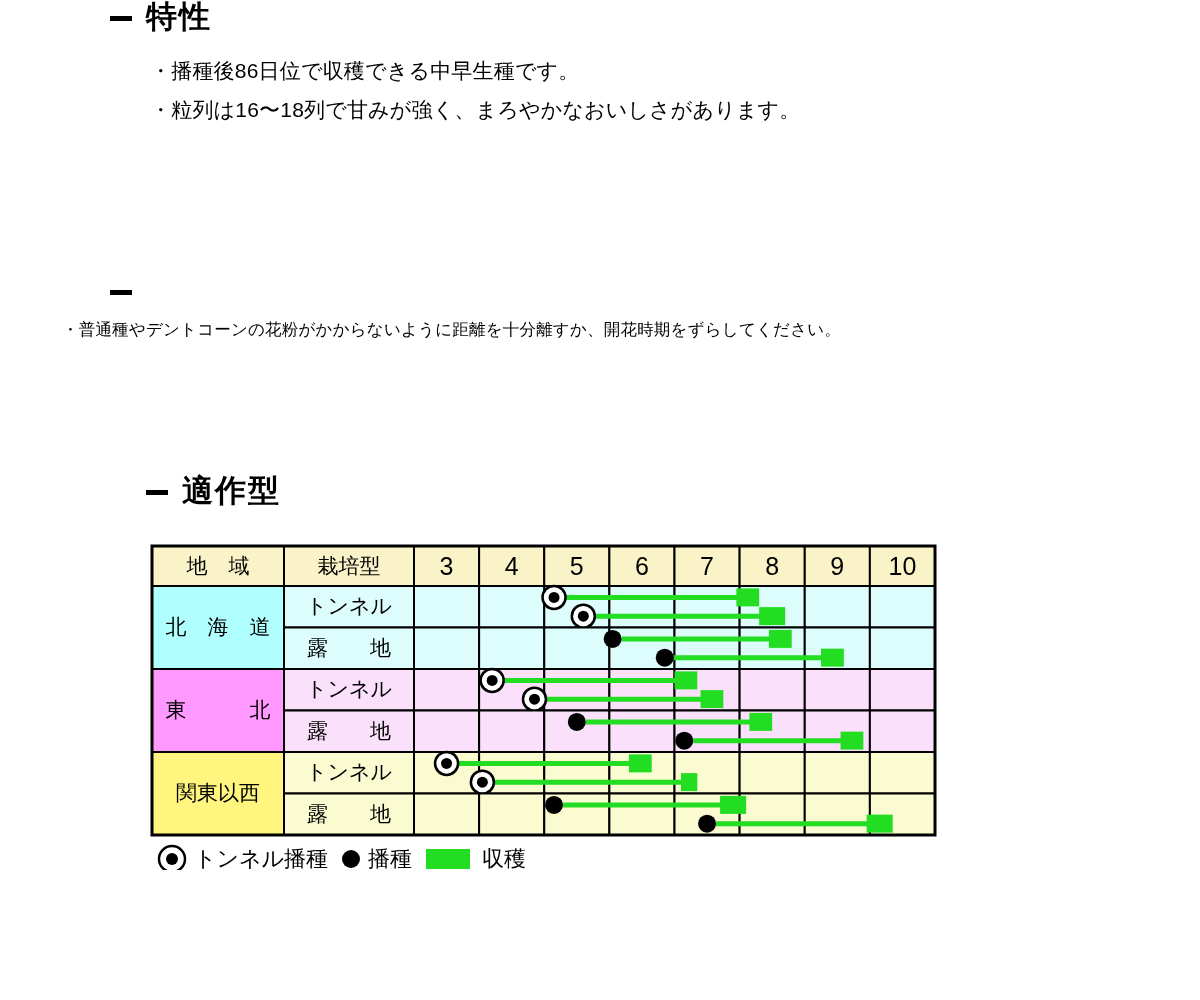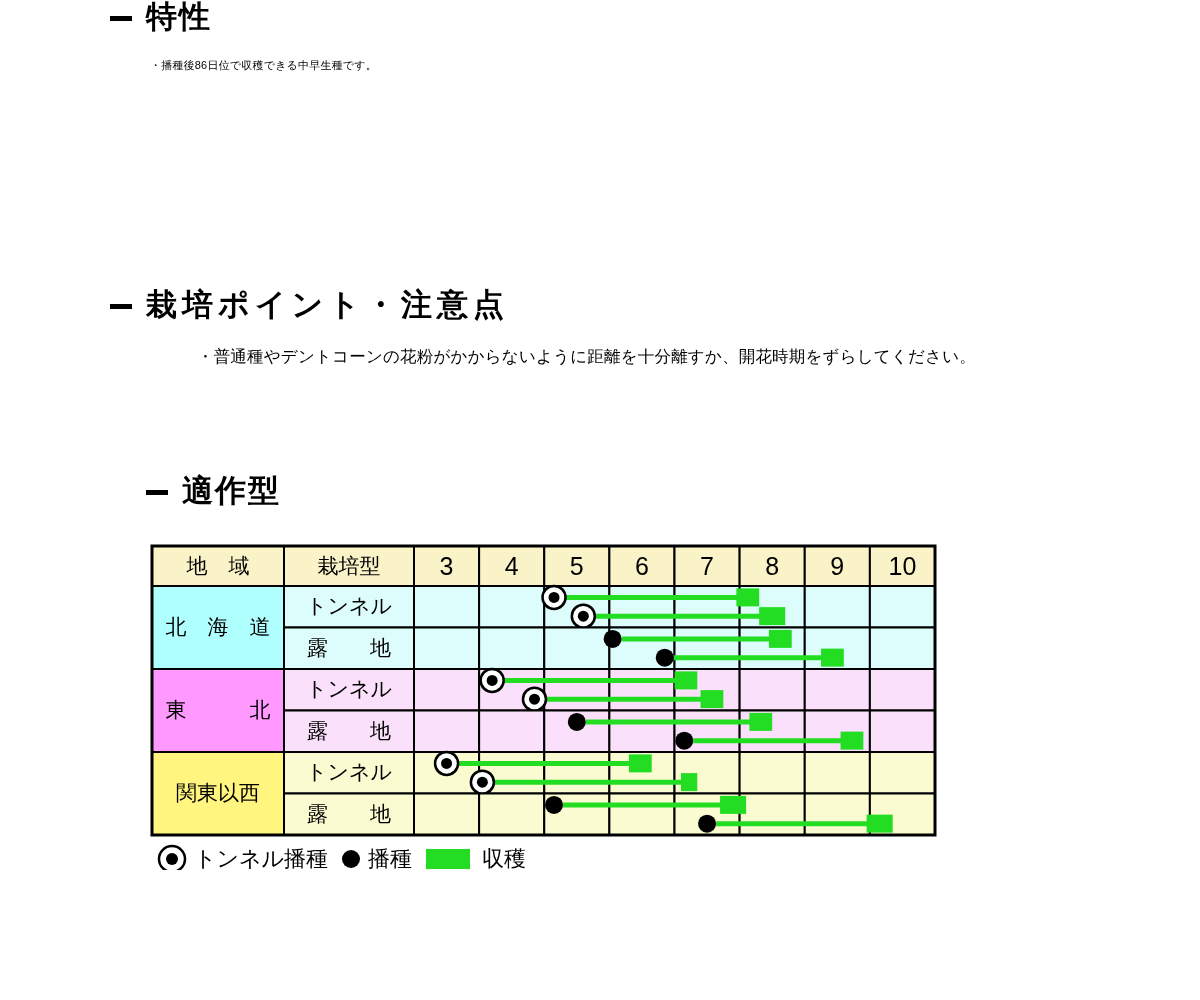--- a/index.html
+++ b/index.html
@@ -44,33 +44,32 @@
     white-space: nowrap;
   }
   .sec-title.spaced { letter-spacing: 5px; }
 
   
   .bullets {
     padding-left: 150px;
     margin-top: 26px;
   }
   .bullet {
-    font-size: 11px;
+    font-size: 21px;
     line-height: 1;
     margin-bottom: 18px;
     white-space: nowrap;
     letter-spacing: 0.2px;
   }
   .note {
-    padding-left: 114px;
+    padding-left: 62px;
     margin-top: 24px;
     font-size: 16.5px;
     white-space: nowrap;
     letter-spacing: 0.2px;
-    text-align: right;
   }
 
   
   #calendar-wrap {
     position: absolute;
     left: 0;
     top: 540px;
     width: 1000px;
   }
   svg { display: block; }
@@ -97,27 +96,27 @@
 </head>
 <body>
 
 <div class="section" id="sec-characteristics" style="top:0;">
   <div class="sec-head">
     <span class="sec-dash"></span>
     <span class="sec-title">特性</span>
   </div>
   <div class="bullets">
     <div class="bullet">・播種後86日位で収穫できる中早生種です。</div>
+    <div class="bullet">・粒列は16〜18列で甘みが強く、まろやかなおいしさがあります。</div>
   </div>
 </div>
 
 <div class="section" id="sec-points" style="top:288px;">
   <div class="sec-head">
     <span class="sec-dash"></span>
-    <span class="sec-title spaced">栽培ポイント・注意点</span>
   </div>
   <div class="note">・普通種やデントコーンの花粉がかからないように距離を十分離すか、開花時期をずらしてください。</div>
 </div>
 
 <div class="section" id="sec-suitable" style="top:474px;margin-left:36px;">
   <div class="sec-head">
     <span class="sec-dash"></span>
     <span class="sec-title">適作型</span>
   </div>
 </div>

